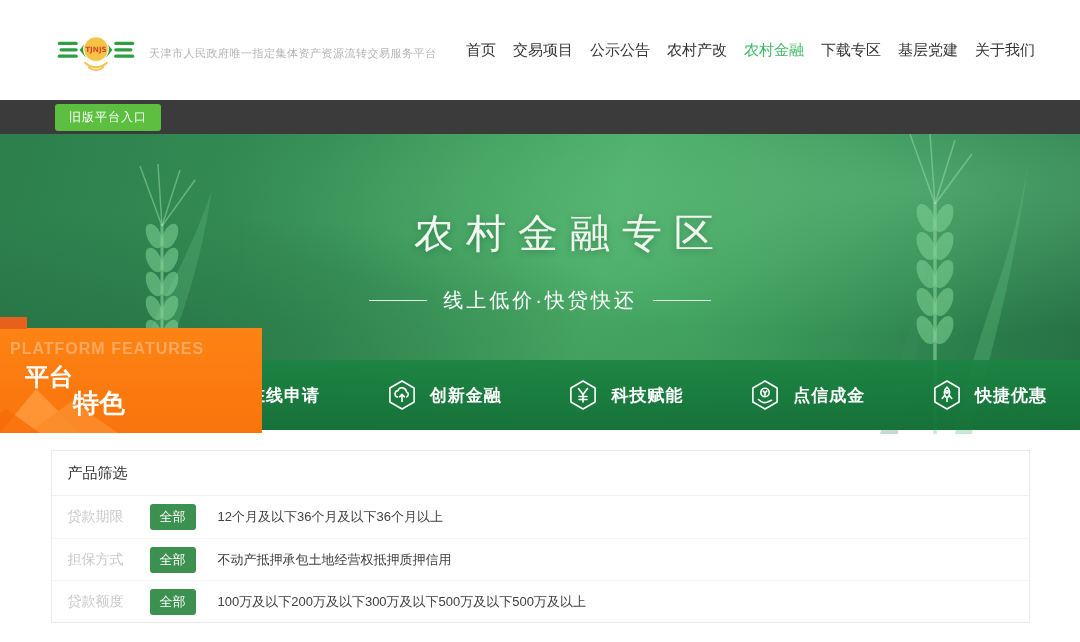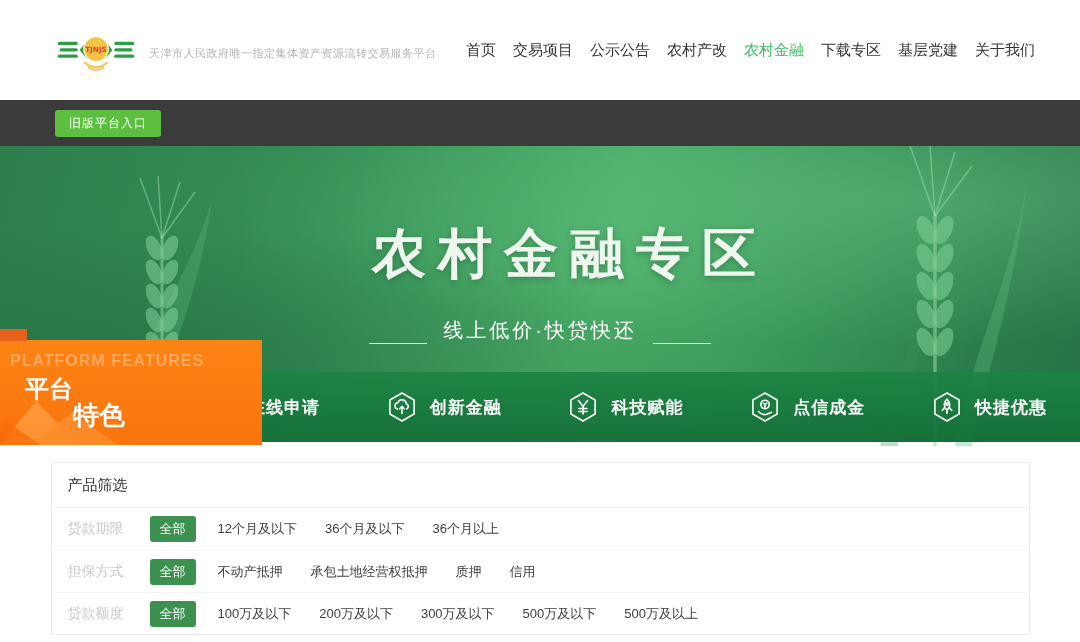--- a/index.html
+++ b/index.html
@@ -11,36 +11,36 @@
     padding-left:55px; padding-right:45px; }
   .brand { display:flex; align-items:center; cursor:pointer; }
   .brand-text { margin-left:12px; }
   .brand-title { font-size:21px; font-weight:bold; color:#333; letter-spacing:1px; }
   .brand-sub { font-size:11px; color:#b3b3b3; margin-top:6px; letter-spacing:.5px; }
   .nav { margin-left:auto; display:flex; gap:17px; align-items:center; }
   .nav-item { font-size:15px; color:#333; text-decoration:none; cursor:pointer; white-space:nowrap; }
   .nav-item.active { color:#3dba62; }
 
   
-  .toolbar { height:46px; background:#3b3b3b; display:flex; align-items:center; padding-left:55px; }
+  .toolbar { height:34px; background:#3b3b3b; display:flex; align-items:center; padding-left:55px; }
   .old-btn { background:#5cbf40; color:#fff; font-size:12px; border:none; border-radius:3px;
     padding:5px 14px; cursor:pointer; letter-spacing:1px; }
 
   
   .hero { position:relative; height:296px; overflow:visible;
     background:
       radial-gradient(120% 90% at 85% 18%, rgba(125,214,152,.38), rgba(0,0,0,0) 55%),
       radial-gradient(90% 80% at 12% 75%, rgba(30,95,58,.45), rgba(0,0,0,0) 60%),
       radial-gradient(60% 120% at 58% 40%, rgba(90,190,120,.30), rgba(0,0,0,0) 60%),
       linear-gradient(105deg,#2d7f4c 0%,#359055 32%,#45a661 55%,#2f8a50 78%,#267044 100%); }
   .wheat { position:absolute; pointer-events:none; }
   .hero-copy { position:absolute; left:0; right:0; top:72px; text-align:center; }
-  .hero-title { font-size:54px; font-weight:bold; color:#eef6ee; letter-spacing:12px;
+  .hero-title { font-size:40px; font-weight:normal; color:#eef6ee; letter-spacing:12px;
     text-indent:12px; text-shadow:0 2px 6px rgba(15,60,35,.35);margin-left:48px; }
-  .hero-subrow { margin-top:26px; display:flex; align-items:flex-end; justify-content:center; gap:16px; }
+  .hero-subrow { margin-top:26px; display:flex; align-items:center; justify-content:center; gap:16px; }
   .hero-subline { width:58px; height:1px; background:rgba(255,255,255,.85); }
   .hero-subtitle { font-size:20px; color:#fff; letter-spacing:3px; }
 
   
   .feature-bar { position:absolute; left:171px; right:0; bottom:0; height:70px;
     background:linear-gradient(180deg, rgba(27,132,66,.92), rgba(21,112,56,.95));
     display:flex; }
   .feature-bar::before { content:""; position:absolute; left:0; top:0; width:91px; height:70px;
     background:#5b7a35; }
   .feat-item { position:relative; flex:1; display:flex; align-items:center; justify-content:center;
@@ -61,21 +61,21 @@
   
   .main { height:205px; background:#fff; }
   .filter-card { width:979px; margin:20px auto 16px; border:1px solid #ebebeb; background:#fff; }
   .filter-title { font-size:15px; color:#333; font-weight:500; padding:13px 16px 12px;
     border-bottom:1px solid #f0f0f0; }
   .filter-row { display:flex; align-items:center; height:42px; padding:0 16px; }
   .filter-row + .filter-row { border-top:1px solid #f5f5f5; }
   .f-label { width:70px; font-size:14px; color:#c9c9c9; flex:0 0 auto; }
   .f-all { margin-left:12px; background:#3c9150; color:#fff; font-size:13px; border:none;
     border-radius:3px; padding:4px 10px; cursor:pointer; flex:0 0 auto; }
-  .f-options { display:flex; gap:28px; margin-left:22px; }
+  .f-options { display:flex; margin-left:22px; }
   .f-opt { font-size:13px; color:#404040; text-decoration:none; cursor:pointer; white-space:nowrap; }
 </style>
 </head>
 <body>
 
 <div class="header">
   <div class="brand">
     <svg width="82" height="70" viewBox="0 0 90 76">
       <g fill="#2e9e44">
         <rect x="3" y="29" width="22" height="3.6" rx="1.8"></rect>

